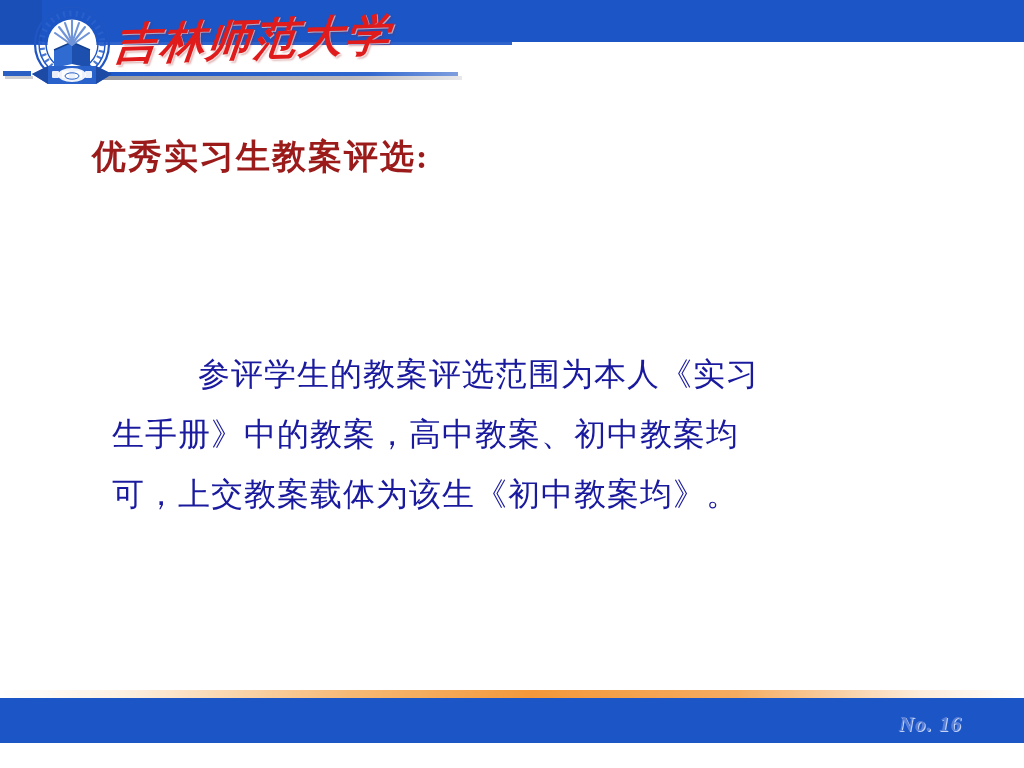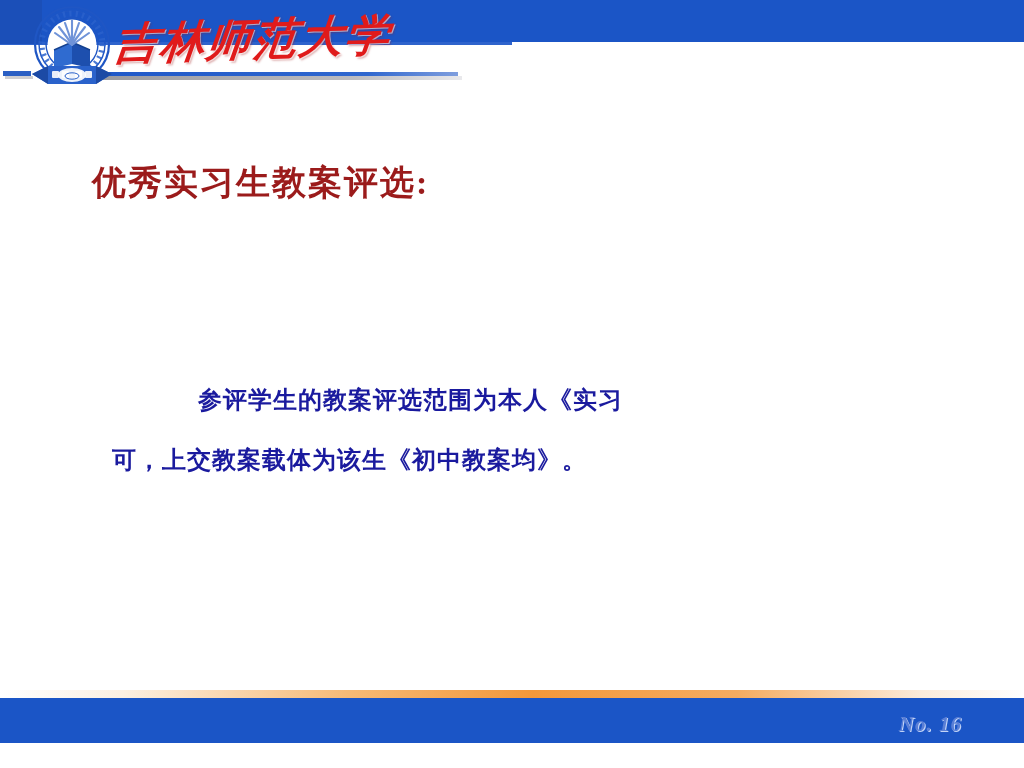--- a/index.html
+++ b/index.html
@@ -114,21 +114,21 @@
     white-space: nowrap;
     transform: skewX(-8deg) rotate(-2deg);
     transform-origin: left center;
     text-shadow: 1px 1px 0 rgba(255,255,255,.55), 2px 2px 2px rgba(160,30,30,.35);
   }
 
   
   .content {
     position: absolute;
     left: 0;
-    top: 122px;
+    top: 96px;
     width: 868px;
     height: 605px;
   }
 
   .heading {
     position: absolute;
     left: 92px;
     top: 38px;
     color: #9b1b1b;
     font-family: "Liberation Serif", "DejaVu Serif", serif;
@@ -138,22 +138,22 @@
     white-space: nowrap;
   }
 
   .paragraph {
     position: absolute;
     left: 112px;
     top: 248px;
     width: 812px;
     color: #1a1a9e;
     font-family: "Liberation Serif", "DejaVu Serif", serif;
-    font-size: 24px;
-    font-weight: 700;
+    font-size: 32px;
+    font-weight: 400;
     line-height: 60px;
     letter-spacing: 1px;
   }
   .paragraph .pline {
     display: block;
     white-space: nowrap;
   }
   .paragraph .pline.indent {
     text-indent: 86px;
   }
@@ -256,20 +256,21 @@
 
     <div class="univ-name">吉林师范大学</div>
   </div>
 
   <div class="content">
 
     <div class="heading">优秀实习生教案评选:</div>
 
     <div class="paragraph">
       <span class="pline indent">参评学生的教案评选范围为本人《实习</span>
+      <span class="pline">生手册》中的教案，高中教案、初中教案均</span>
       <span class="pline">可，上交教案载体为该生《初中教案均》。</span>
     </div>
   </div>
 
   <div class="footer">
     <div class="footer-rule"></div>
     <div class="footer-band"></div>
     <div class="slide-number">No. 16</div>
   </div>
 

